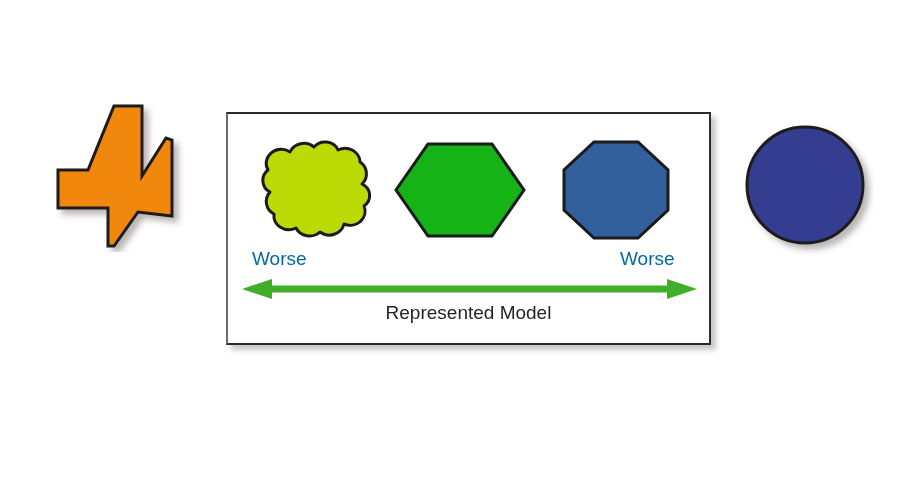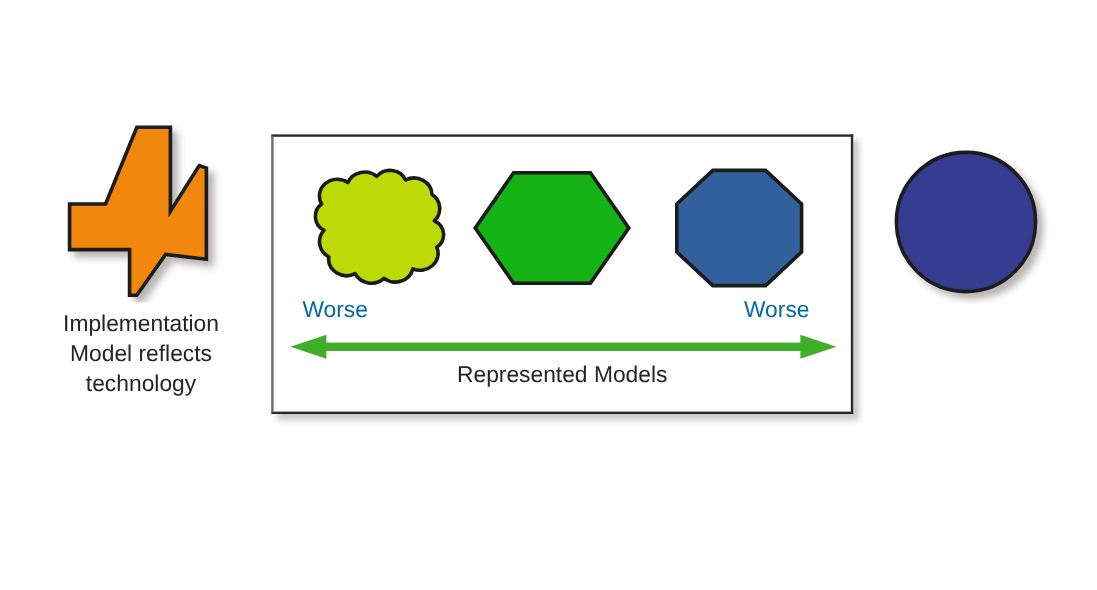--- a/index.html
+++ b/index.html
@@ -123,23 +123,20 @@
   <div id="impl-shape-wrap">
     <svg width="150" height="148" viewBox="0 0 150 148" xmlns="http://www.w3.org/2000/svg">
       <defs>
         <filter id="softshadow" x="-30%" y="-30%" width="180%" height="180%">
           <feDropShadow dx="5" dy="5" stdDeviation="3.2" flood-color="#5a5050" flood-opacity="0.42"></feDropShadow>
         </filter>
       </defs>
       <polygon filter="url(#softshadow)" points="70,2 98,2 98,72 122,34 128,36 128,112 94,108 70,142 64,142 64,104 14,104 14,66 44,66" fill="#F2870D" stroke="#1b1b1b" stroke-width="3" stroke-linejoin="miter"></polygon>
     </svg>
   </div>
-  <div class="caption" id="impl-caption">Implementation
-Model reflects
-technology</div>
 
   <div id="represented-box">
 
     <div class="model-shape" id="shape-cloud">
       <svg width="128" height="108" viewBox="0 0 128 108" xmlns="http://www.w3.org/2000/svg">
         <path d="M38,16
              A15,14 0 0 1 62,11
              A14,13 0 0 1 86,14
              A15,14 0 0 1 108,26
              A14,14 0 0 1 110,48
@@ -172,21 +169,21 @@
     <div id="scale-arrow">
       <svg width="455" height="22" viewBox="0 0 455 22" xmlns="http://www.w3.org/2000/svg">
         <g fill="#3FAE29">
           <polygon points="0,11 30,1 30,21"></polygon>
           <rect x="26" y="7.5" width="403" height="7"></rect>
           <polygon points="455,11 425,1 425,21"></polygon>
         </g>
       </svg>
     </div>
 
-    <div id="label-represented">Represented Models</div>
+    <div id="label-represented">Represented Model</div>
   </div>
 
   <div id="mental-shape-wrap">
     <svg width="130" height="130" viewBox="0 0 130 130" xmlns="http://www.w3.org/2000/svg">
       <defs>
         <filter id="softshadow2" x="-30%" y="-30%" width="180%" height="180%">
           <feDropShadow dx="5" dy="5" stdDeviation="3.2" flood-color="#5a5050" flood-opacity="0.42"></feDropShadow>
         </filter>
       </defs>
       <circle filter="url(#softshadow2)" cx="61" cy="61" r="58" fill="#363C90" stroke="#1b1b1b" stroke-width="3"></circle>

